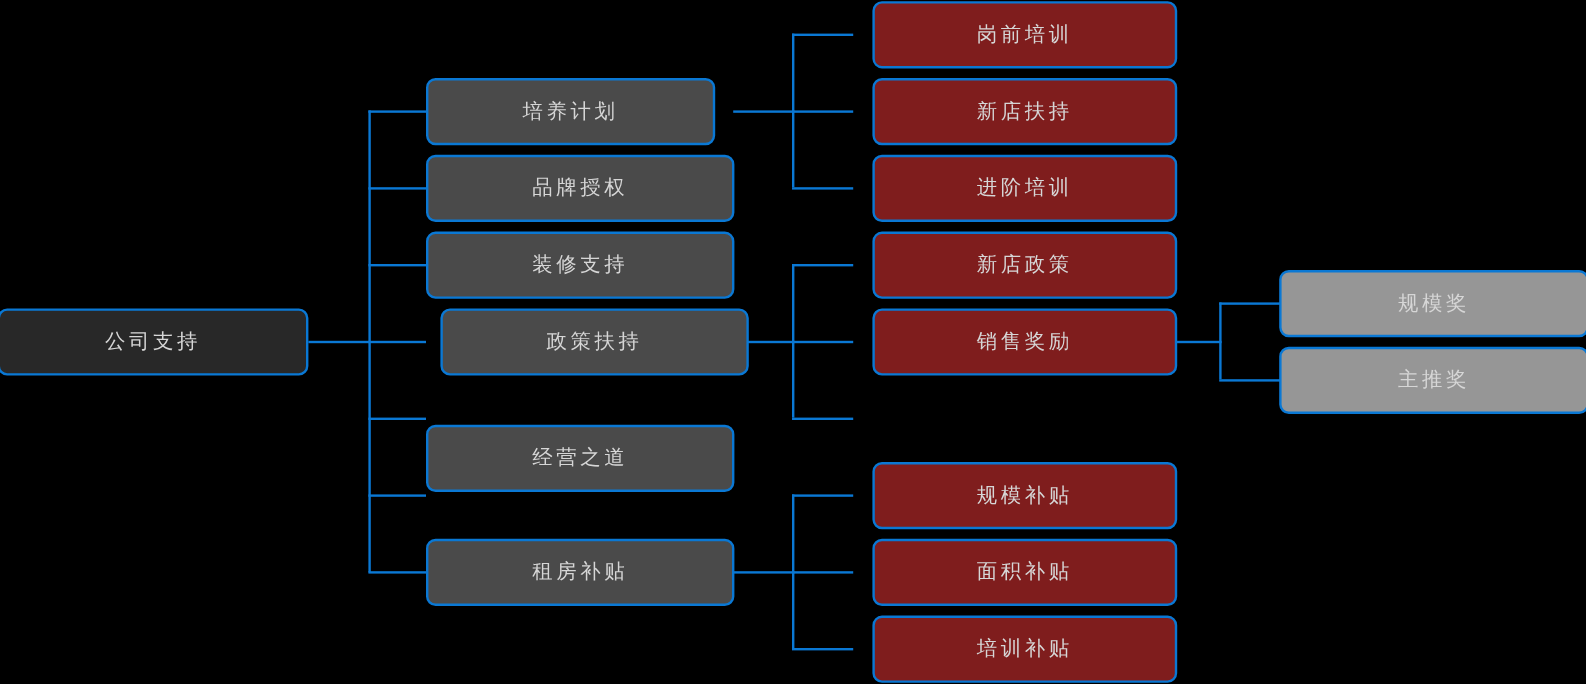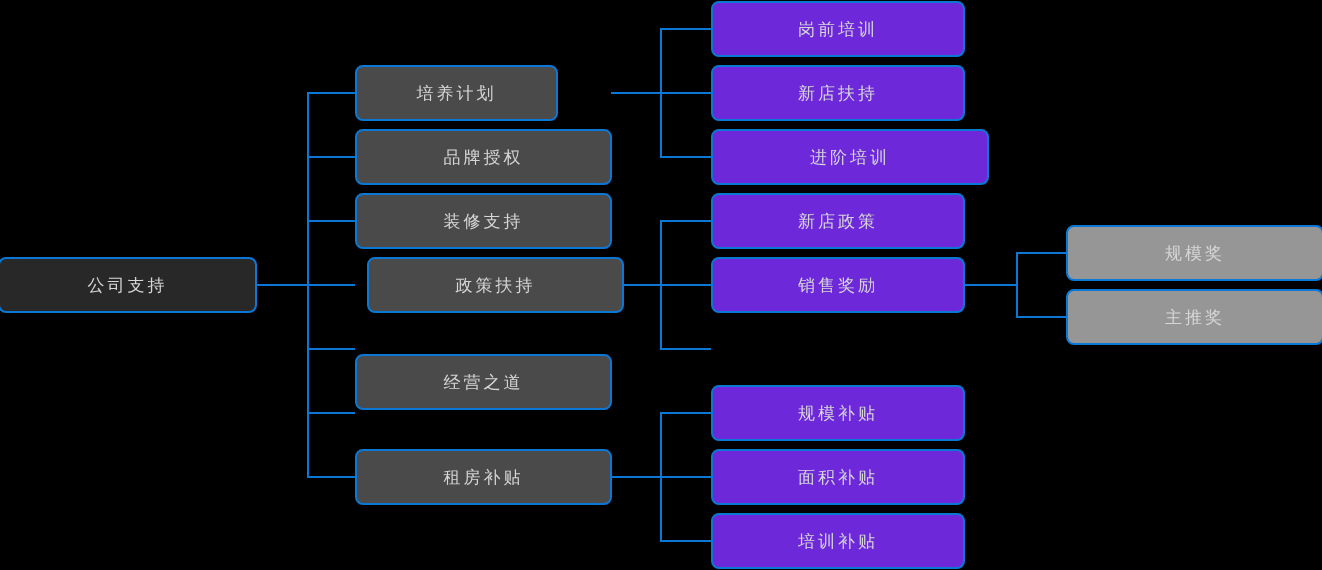--- a/index.html
+++ b/index.html
@@ -28,21 +28,21 @@
     text-align: center;
     color: #d6d6d6;
     font-size: 17px;
     letter-spacing: 3px;
     line-height: 1.45;
     padding: 0 8px;
     white-space: pre-line;
   }
   .lvl-root { background: #282828; }
   .lvl-1    { background: #4a4a4a; }
-  .lvl-2    { background: #6d28d9; }
+  .lvl-2    { background: #7f1d1d; margin-left: 16px; }
   .lvl-3    { background: #969696; }
 
   .conn {
     position: absolute;
     background: #0a78d4;
   }
   .conn-h { height: 2px; }
   .conn-v { width: 2px; }
 </style>
 </head>
@@ -78,30 +78,30 @@
   <div class="conn conn-h" style="left:660px; top:476px; width:51px;"></div>
   <div class="conn conn-h" style="left:660px; top:540px; width:51px;"></div>
 
   <div class="conn conn-h" style="left:965px; top:284px; width:53px;"></div>
   <div class="conn conn-v" style="left:1016px; top:252px; height:64px;"></div>
   <div class="conn conn-h" style="left:1016px; top:252px; width:51px;"></div>
   <div class="conn conn-h" style="left:1016px; top:316px; width:51px;"></div>
 
   <div class="node lvl-root" style="left:-2px; top:257px; width:259px; height:56px;">公司支持</div>
 
-  <div class="node lvl-1" style="left:355px; top:65px; width:203px; height:56px;">培养计划</div>
+  <div class="node lvl-1" style="left:355px; top:65px; width:241px; height:56px;">培养计划</div>
   <div class="node lvl-1" style="left:355px; top:129px; width:257px; height:56px;">品牌授权</div>
   <div class="node lvl-1" style="left:355px; top:193px; width:257px; height:56px;">装修支持</div>
   <div class="node lvl-1" style="left:367px; top:257px; width:257px; height:56px;text-align:right;">政策扶持</div>
   <div class="node lvl-1" style="left:355px; top:321px; width:257px; height:56px;margin-top:33px;">经营之道</div>
   <div class="node lvl-1" style="left:355px; top:449px; width:257px; height:56px;">租房补贴</div>
 
   <div class="node lvl-2" style="left:711px; top:1px; width:254px; height:56px;">岗前培训</div>
   <div class="node lvl-2" style="left:711px; top:65px; width:254px; height:56px;">新店扶持</div>
-  <div class="node lvl-2" style="left:711px; top:129px; width:278px; height:56px;">进阶培训</div>
+  <div class="node lvl-2" style="left:711px; top:129px; width:254px; height:56px;">进阶培训</div>
   <div class="node lvl-2" style="left:711px; top:193px; width:254px; height:56px;">新店政策</div>
   <div class="node lvl-2" style="left:711px; top:257px; width:254px; height:56px;">销售奖励</div>
   <div class="node lvl-2" style="left:711px; top:385px; width:254px; height:56px;">规模补贴</div>
   <div class="node lvl-2" style="left:711px; top:449px; width:254px; height:56px;text-align:right;">面积补贴</div>
   <div class="node lvl-2" style="left:711px; top:513px; width:254px; height:56px;">培训补贴</div>
 
   <div class="node lvl-3" style="left:1066px; top:225px; width:258px; height:56px;">规模奖</div>
   <div class="node lvl-3" style="left:1066px; top:289px; width:258px; height:56px;">主推奖</div>
 
 </div>

